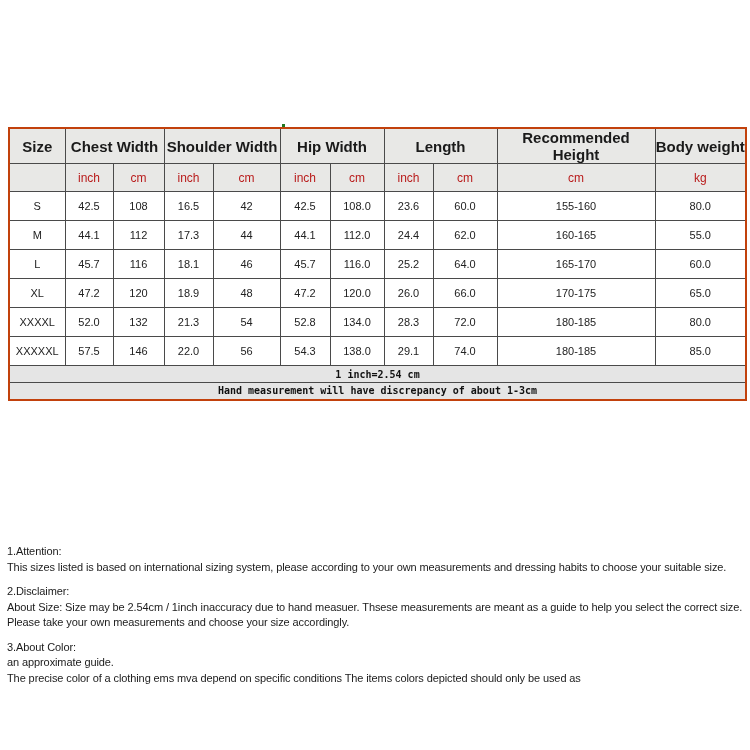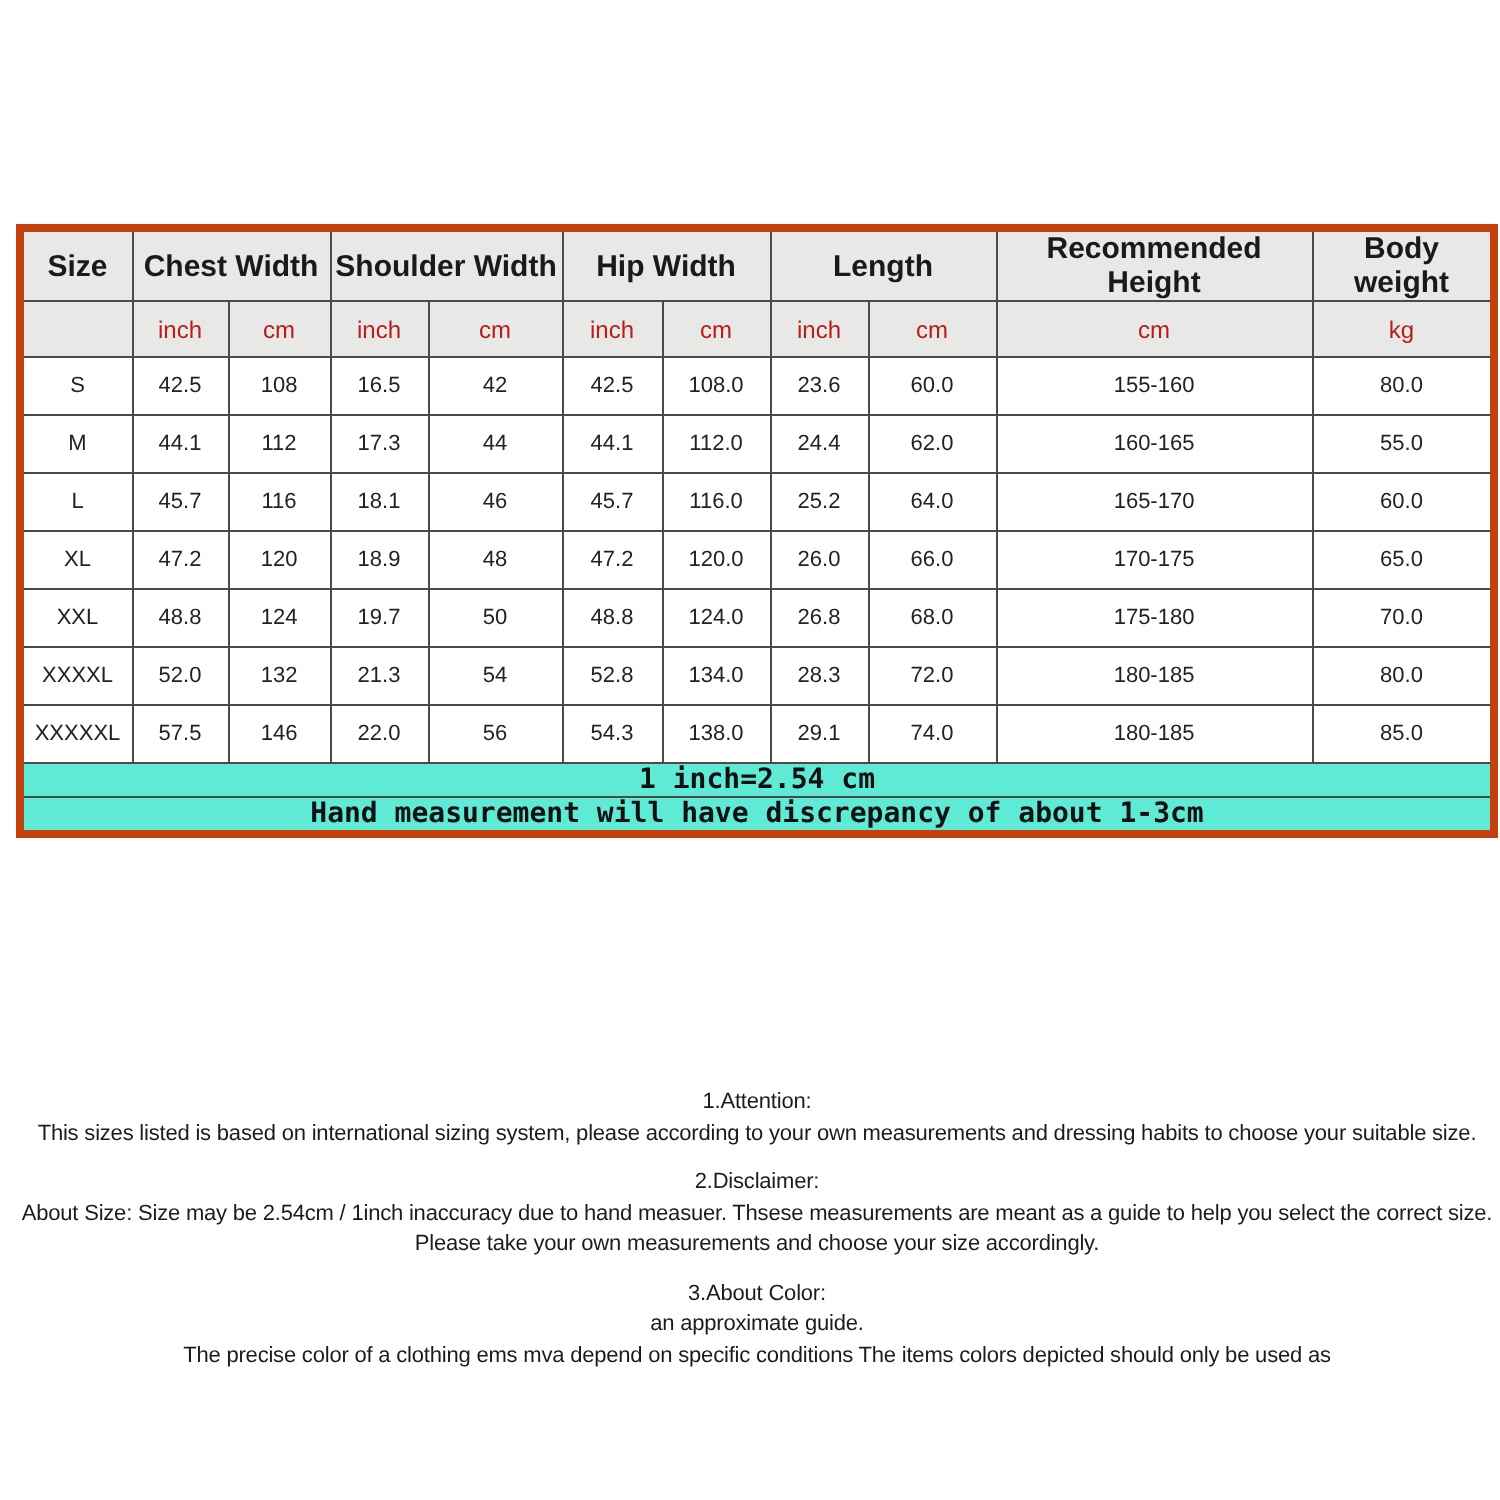--- a/index.html
+++ b/index.html
@@ -9,25 +9,25 @@
     background: #ffffff;
     overflow: hidden;
     position: relative;
     font-family: "Liberation Sans", sans-serif;
     color: #1c1c1c;
   }
 
   
   table.size-table {
     position: absolute;
-    left: 8px; top: 112px;
+    left: 8px; top: 127px;
     width: 737px;
     table-layout: fixed;
     border-collapse: collapse;
-    border: 4px solid #c2410c;
+    border: 2px solid #c2410c;
   }
   table.size-table th, table.size-table td {
     border: 1px solid #4a4a4a;
     text-align: center;
     vertical-align: middle;
     padding: 0;
     overflow: hidden;
   }
   tr.group-header th {
     background: #e8e8e6;
@@ -46,43 +46,42 @@
   tr.data-row td {
     height: 29px;
     font-size: 11px;
     color: #222;
     background: #ffffff;
   }
   tr.footnote-row td {
     height: 17px;
     font-family: "DejaVu Sans Mono", "Liberation Mono", monospace;
     font-weight: bold;
-    font-size: 14px;
+    font-size: 10px;
     color: #111;
-    background: #5eead4;
+    background: #e5e5e5;
   }
 
   
   .green-tick {
     position: absolute;
     left: 282px; top: 124px;
     width: 3px; height: 6px;
     background: #217821;
   }
 
   
   .notes {
     position: absolute;
     left: 7px; top: 544px;
     width: 743px;
     font-size: 11px;
     letter-spacing: -0.1px;
     line-height: 15.5px;
     color: #1b1b1b;
-    text-align: center;
   }
   .note-group { margin: 0 0 9px 0; }
   .note-line { white-space: nowrap; }
 </style>
 </head>
 <body>
 
 <div class="green-tick"></div>
 
 <table class="size-table">
@@ -170,33 +169,20 @@
         <td>18.9</td>
         <td>48</td>
         <td>47.2</td>
         <td>120.0</td>
         <td>26.0</td>
         <td>66.0</td>
         <td>170-175</td>
         <td>65.0</td>
       </tr>
       <tr class="data-row">
-        <td>XXL</td>
-        <td>48.8</td>
-        <td>124</td>
-        <td>19.7</td>
-        <td>50</td>
-        <td>48.8</td>
-        <td>124.0</td>
-        <td>26.8</td>
-        <td>68.0</td>
-        <td>175-180</td>
-        <td>70.0</td>
-      </tr>
-      <tr class="data-row">
         <td>XXXXL</td>
         <td>52.0</td>
         <td>132</td>
         <td>21.3</td>
         <td>54</td>
         <td>52.8</td>
         <td>134.0</td>
         <td>28.3</td>
         <td>72.0</td>
         <td>180-185</td>

